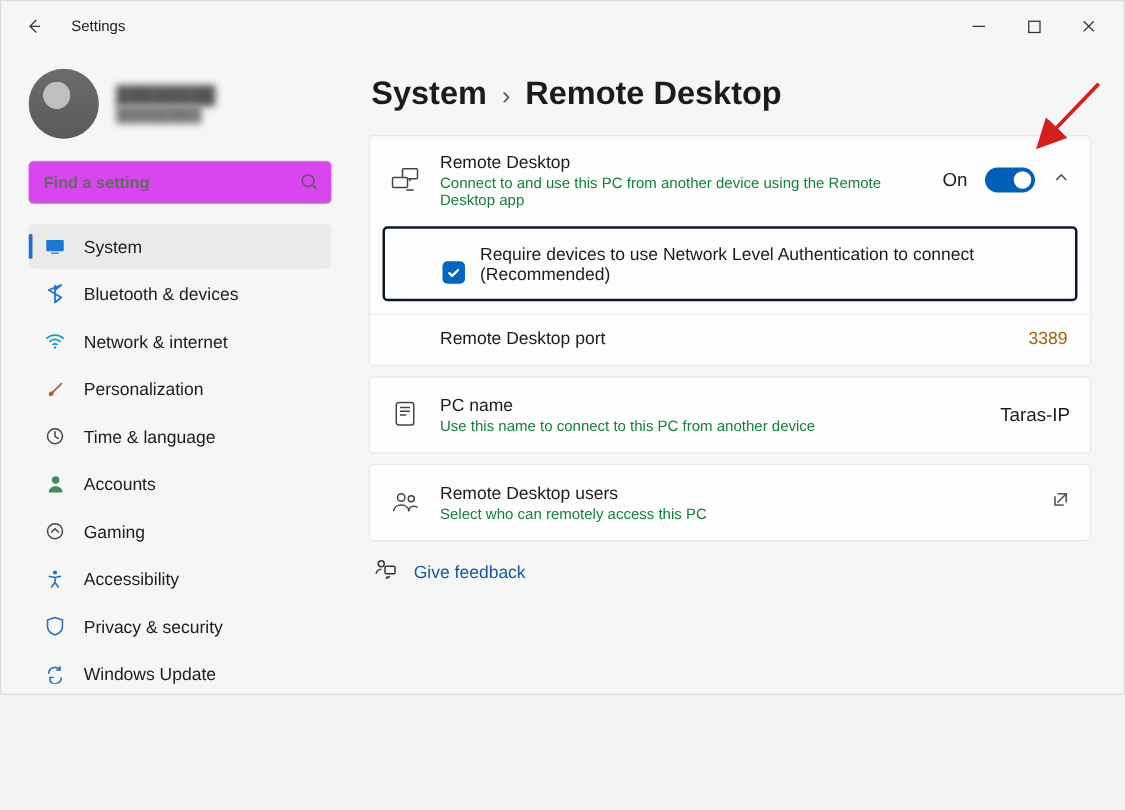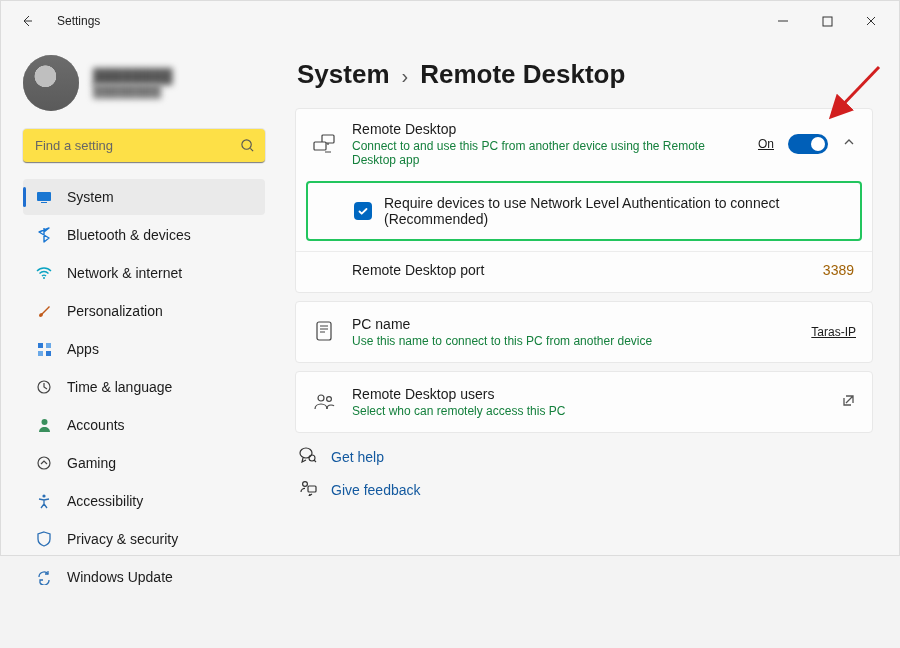--- a/index.html
+++ b/index.html
@@ -17,21 +17,21 @@
   .sidebar { width: 278px; padding: 10px 14px 14px 22px; display: flex; flex-direction: column; }
   .content { flex: 1; padding: 12px 26px 0 16px; }
   
   .profile { display: flex; align-items: center; gap: 14px; height: 64px; margin-bottom: 14px; }
   .avatar { width: 56px; height: 56px; border-radius: 50%; background: #777 center/cover no-repeat; box-shadow: 0 0 0 1px #ccc inset; overflow:hidden; position: relative;}
   .avatar .ph { position:absolute; inset:0; background: radial-gradient(circle at 40% 38%, #bfbfbf 0 22%, transparent 23%), linear-gradient(180deg,#6c6c6c 0%, #5a5a5a 100%);}
   .account-text .name { font-size: 14px; font-weight: 600; filter: blur(3px); color:#555;}
   .account-text .email { font-size: 12px; color: #777; filter: blur(3px);}
   
   .search { position: relative; margin-bottom: 16px; }
-  .search input { width: 100%; height: 34px; padding: 6px 34px 6px 12px; font-size: 13px; border: none; border-radius: 4px; background: #fde047; border-bottom: 1.5px solid #888; box-shadow: 0 0 0 1px #e4e4e4; color:#333;}
+  .search input { width: 100%; height: 34px; padding: 6px 34px 6px 12px; font-size: 13px; border: none; border-radius: 4px; background: #d946ef; border-bottom: 1.5px solid #888; box-shadow: 0 0 0 1px #e4e4e4; color:#333;font-weight:bold;}
   .search input::placeholder { color: #666; }
   .search .icon { position: absolute; right: 10px; top: 9px; color: #555; }
   
   .nav { display: flex; flex-direction: column; gap: 2px; }
   .nav-item { display: flex; align-items: center; gap: 14px; height: 36px; padding: 0 12px; border-radius: 4px; font-size: 14px; color: #1b1b1b; }
   .nav-item .dot { width: 18px; height: 18px; display:flex; align-items:center; justify-content:center;}
   .nav-item.active { background: #eaeaea; position: relative; }
   .nav-item.active::before { content:""; position:absolute; left:0; top:8px; bottom:8px; width:3px; border-radius:3px; background:#1f6fd0;}
   
   .breadcrumb { display: flex; align-items: baseline; gap: 12px; margin: 6px 0 18px 2px; font-weight: 600; }
@@ -43,24 +43,24 @@
   .row { display: flex; align-items: center; padding: 12px 16px; min-height: 60px; gap: 16px; }
   .row .lead { width: 24px; display:flex; align-items:center; justify-content:center; color:#444;}
   .row .texts { flex: 1; }
   .row .texts .t { font-size: 14px; }
   .row .texts .s { font-size: 12px; color: #15803d; margin-top:2px;}
   .row .trail { display:flex; align-items:center; gap: 14px; }
   .divider { height:1px; background:#ececec; margin: 0; }
   
   .toggle { width: 40px; height: 20px; border-radius: 10px; background: #005fb8; position: relative; }
   .toggle .knob { position:absolute; right:3px; top:3px; width:14px; height:14px; border-radius:50%; background:#fff;}
-  .toggle-label { font-size: 12px; text-decoration: underline; }
+  .toggle-label { font-size: 15px; }
   .chev-sm { color:#555; }
   
-  .nla { display:flex; align-items:center; gap: 12px; padding: 12px 20px 12px 46px; border: 2px solid #22c55e; border-radius: 4px; margin: 2px 10px 10px 10px;}
+  .nla { display:flex; align-items:flex-end; gap: 12px; padding: 12px 20px 12px 46px; border: 2px solid #0f172a; border-radius: 4px; margin: 2px 10px 10px 10px;}
   .checkbox { width:18px; height:18px; border-radius:4px; background:#0067c0; display:flex; align-items:center; justify-content:center; flex-shrink:0;}
   .checkbox svg { stroke:#fff; }
   .nla .lbl { font-size: 14px; }
   
   .subrow { display:flex; padding: 10px 18px 14px 56px; font-size:14px;}
   .subrow .k { flex:1;}
   .subrow .v { color:#a16207; }
   
   .links { margin: 14px 0 0 4px; display:flex; flex-direction:column; gap: 14px;}
   .link-row { display:flex; align-items:center; gap: 12px; font-size: 14px; }
@@ -162,31 +162,20 @@
           </div>
         <div class="nav-item">
             <span class="dot i-pers">
               <svg width="16" height="16" viewBox="0 0 16 16">
                 <path d="M3 13c0-2 1-3 3-3l7-7 1 1-7 7c0 2-1 3-3 3z" fill="#c05a1a"></path>
               </svg>
             </span>
             <span>Personalization</span>
           </div>
         <div class="nav-item">
-            <span class="dot i-apps">
-              <svg width="15" height="15" viewBox="0 0 15 15">
-                <rect x="1" y="1" width="5" height="5" fill="#2e7bd6"></rect>
-                <rect x="9" y="1" width="5" height="5" fill="#6aa9e8"></rect>
-                <rect x="1" y="9" width="5" height="5" fill="#6aa9e8"></rect>
-                <rect x="9" y="9" width="5" height="5" fill="#2e7bd6"></rect>
-              </svg>
-            </span>
-            <span>Apps</span>
-          </div>
-        <div class="nav-item">
             <span class="dot i-time">
               <svg width="16" height="16" viewBox="0 0 16 16">
                 <circle cx="8" cy="8" r="6" stroke="#444" stroke-width="1.2" fill="none"></circle>
                 <path d="M8 4v4l3 2" stroke="#444" stroke-width="1.2" fill="none"></path>
               </svg>
             </span>
             <span>Time &amp; language</span>
           </div>
         <div class="nav-item">
             <span class="dot i-acc">
@@ -323,29 +312,20 @@
                   <path d="M10 12H3V5" stroke="#555" stroke-width="1.3"></path>
                 </svg>
             </span>
           </div>
         </div>
       </div>
 
       <div class="links">
         <div class="link-row">
           <span class="icon"><svg width="18" height="16" viewBox="0 0 18 16" fill="none">
-                <ellipse cx="7" cy="6" rx="6" ry="5" stroke="#333" stroke-width="1.2"></ellipse>
-                <path d="M4 11l-1 4 4-2" stroke="#333" stroke-width="1.2"></path>
-                <circle cx="13" cy="11" r="3" stroke="#333" stroke-width="1.1"></circle>
-                <path d="M15 13l2 2" stroke="#333" stroke-width="1.1"></path>
-              </svg></span>
-          <a>Get help</a>
-        </div>
-        <div class="link-row">
-          <span class="icon"><svg width="18" height="16" viewBox="0 0 18 16" fill="none">
                 <circle cx="6" cy="4" r="2.4" stroke="#333" stroke-width="1.2"></circle>
                 <path d="M2 12c0-2 1.8-3.6 4-3.6" stroke="#333" stroke-width="1.2"></path>
                 <rect x="9" y="6" width="8" height="6" rx="1" stroke="#333" stroke-width="1.2"></rect>
                 <path d="M11 14l-1 2 3-2" stroke="#333" stroke-width="1.2"></path>
               </svg></span>
           <a>Give feedback</a>
         </div>
       </div>
     </div>
   </div>

